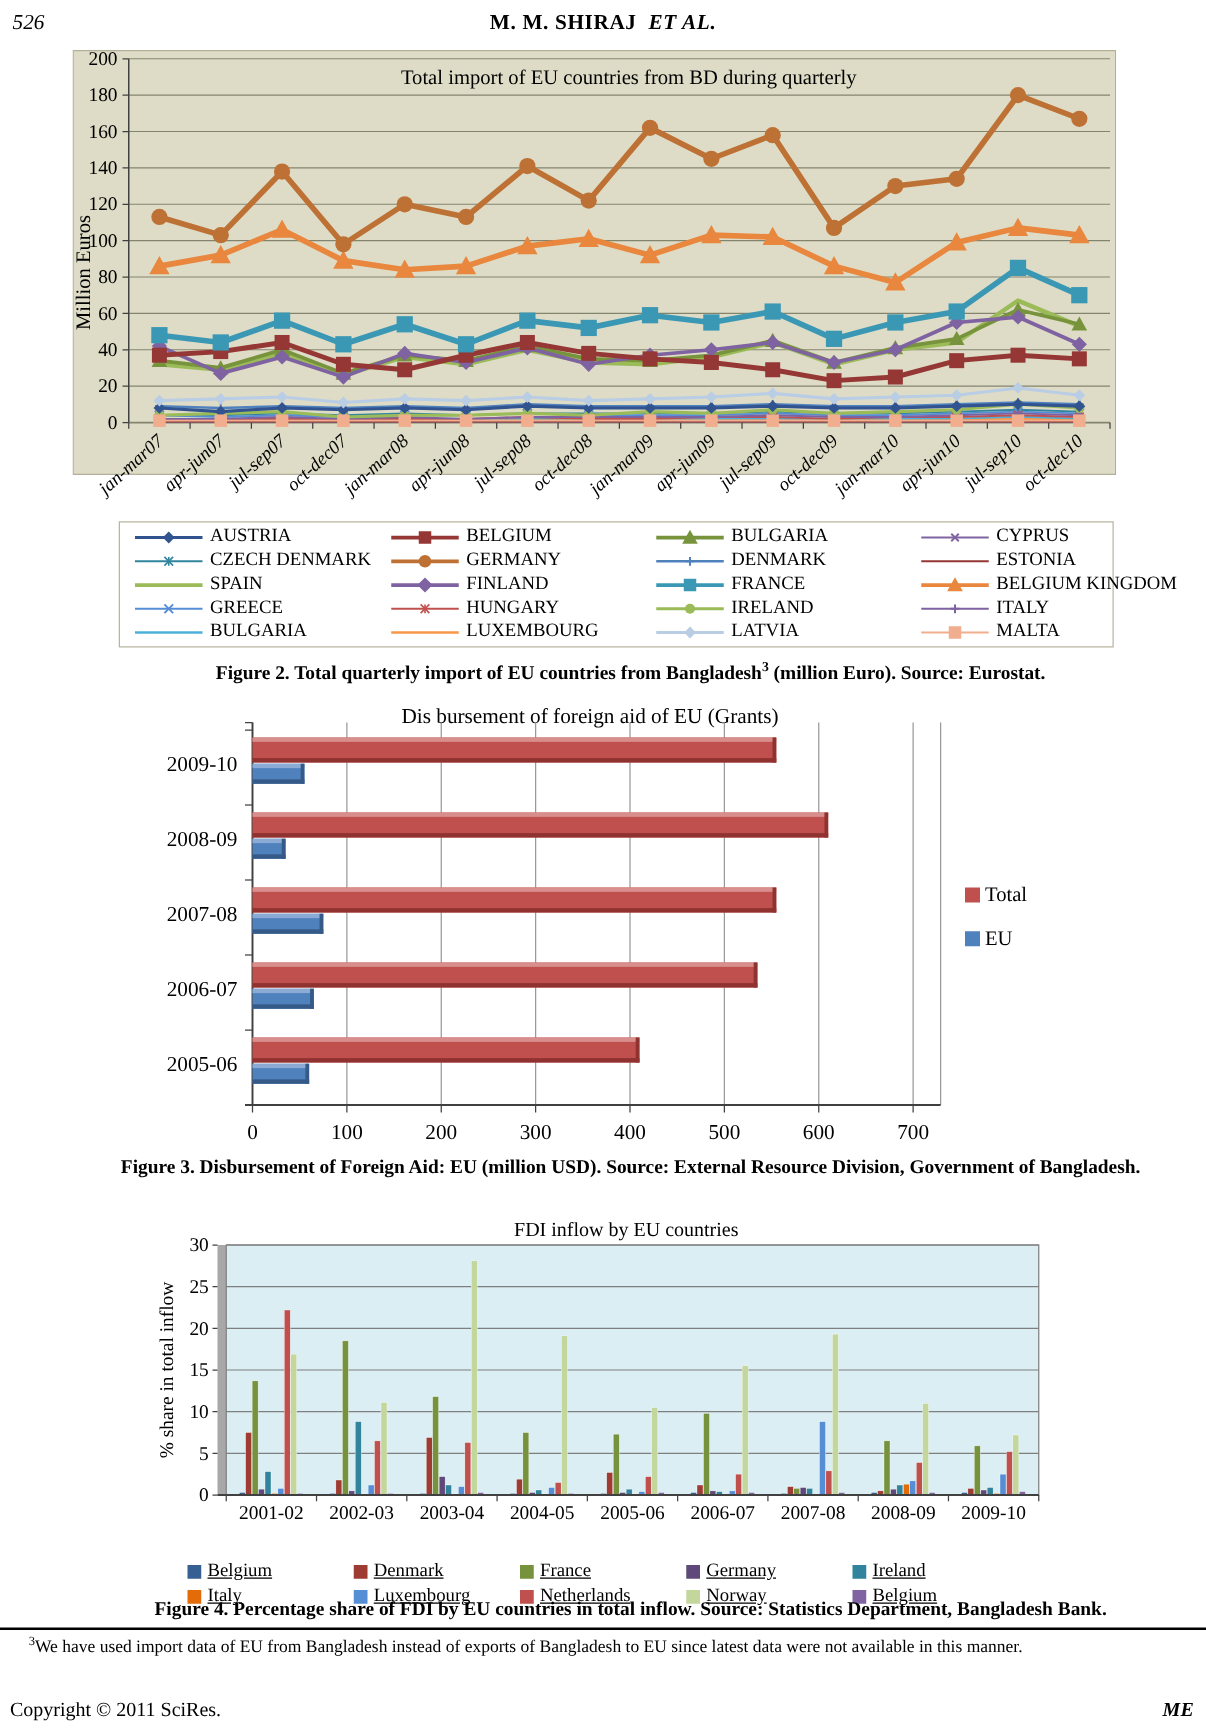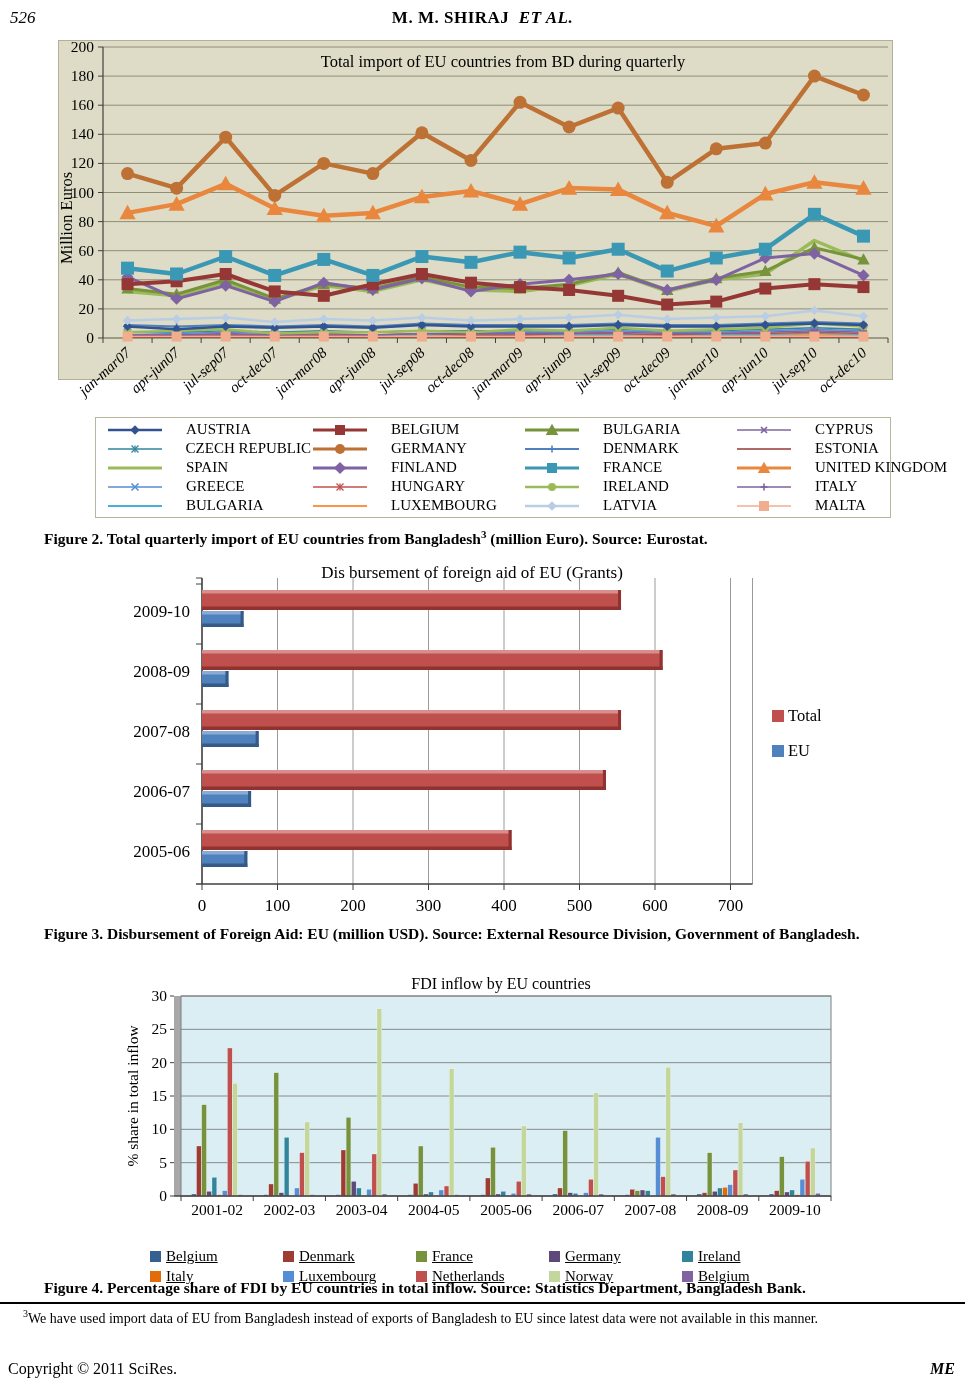--- a/index.html
+++ b/index.html
@@ -13,23 +13,23 @@
   .hdr .rh { text-align:center; font-size:17px; letter-spacing:.5px;font-weight:bold; }
   .hdr .rh .etal { font-style:italic; }
   .chartbox { position:absolute; }
   svg text { font-family:"Liberation Serif", serif; fill:#000; }
   .fig2-legend {
     position:absolute; left:95px; top:417px; width:796px; height:101px;
     border:1px solid #b9b6a0; background:#fff;
     display:grid; grid-template-columns:205px 212px 212px 1fr;
     align-content:center; padding:4px 2px 4px 10px; row-gap:0;
   }
-  .fig2-legend .li { display:flex; align-items:center; height:19px; gap:22px; }
+  .fig2-legend .li { display:flex; align-items:center; height:19px; gap:4px; }
   .fig2-legend .li span { font-size:15px; white-space:nowrap; }
-  .caption { position:absolute; left:0; width:100%; 
+  .caption { position:absolute; left:0; width:100%; text-align:center;
              font-weight:bold; font-size:15.5px;padding-left:44px; }
   .caption sup { font-size:11px; }
   .fig4-legend { margin:6px 0 0 24px; display:grid;
                  grid-template-columns:repeat(5,133px); row-gap:3px; }
   .fig4-legend .li { display:flex; align-items:center; gap:5px; font-size:15px; }
   .fig4-legend .sw { width:11px; height:11px; display:inline-block; }
   .rule { position:absolute; left:0; top:1302px; width:100%; border-top:2px solid #000; }
   .footnote { position:absolute; left:6px; top:1308px; width:952px; font-size:14px;margin-left:17px; }
   .footnote sup { font-size:10px; }
   .pfoot { position:absolute; top:1360px; left:0; width:100%; font-size:16px; }
@@ -553,21 +553,21 @@
       </svg>
       <span>CYPRUS</span>
     </div>
     <div class="li">
       <svg width="58" height="14">
         <line x1="2" y1="7" x2="56" y2="7" stroke="#31859C" stroke-width="1.5"></line>
         <line x1="29" y1="3.5" x2="29" y2="10.5" stroke="#31859C" stroke-width="1.3"></line>
         <line x1="25.5" y1="3.5" x2="32.5" y2="10.5" stroke="#31859C" stroke-width="1.3"></line>
         <line x1="25.5" y1="10.5" x2="32.5" y2="3.5" stroke="#31859C" stroke-width="1.3"></line>
       </svg>
-      <span>CZECH REPUBLIC</span>
+      <span>CZECH DENMARK</span>
     </div>
     <div class="li">
       <svg width="58" height="14">
         <line x1="2" y1="7" x2="56" y2="7" stroke="#BE7134" stroke-width="3"></line>
         <circle cx="29" cy="7" r="5" fill="#BE7134"></circle>
       </svg>
       <span>GERMANY</span>
     </div>
     <div class="li">
       <svg width="58" height="14">
@@ -601,21 +601,21 @@
         <line x1="2" y1="7" x2="56" y2="7" stroke="#3B98B5" stroke-width="3"></line>
         <rect x="24" y="2" width="10" height="10" fill="#3B98B5"></rect>
       </svg>
       <span>FRANCE</span>
     </div>
     <div class="li">
       <svg width="58" height="14">
         <line x1="2" y1="7" x2="56" y2="7" stroke="#E8873D" stroke-width="3"></line>
         <polygon points="29,0.75 35.25,12 22.75,12" fill="#E8873D"></polygon>
       </svg>
-      <span>UNITED KINGDOM</span>
+      <span>BELGIUM KINGDOM</span>
     </div>
     <div class="li">
       <svg width="58" height="14">
         <line x1="2" y1="7" x2="56" y2="7" stroke="#558ED5" stroke-width="1.5"></line>
         <line x1="25.5" y1="3.5" x2="32.5" y2="10.5" stroke="#558ED5" stroke-width="1.6"></line>
         <line x1="25.5" y1="10.5" x2="32.5" y2="3.5" stroke="#558ED5" stroke-width="1.6"></line>
       </svg>
       <span>GREECE</span>
     </div>
     <div class="li">

